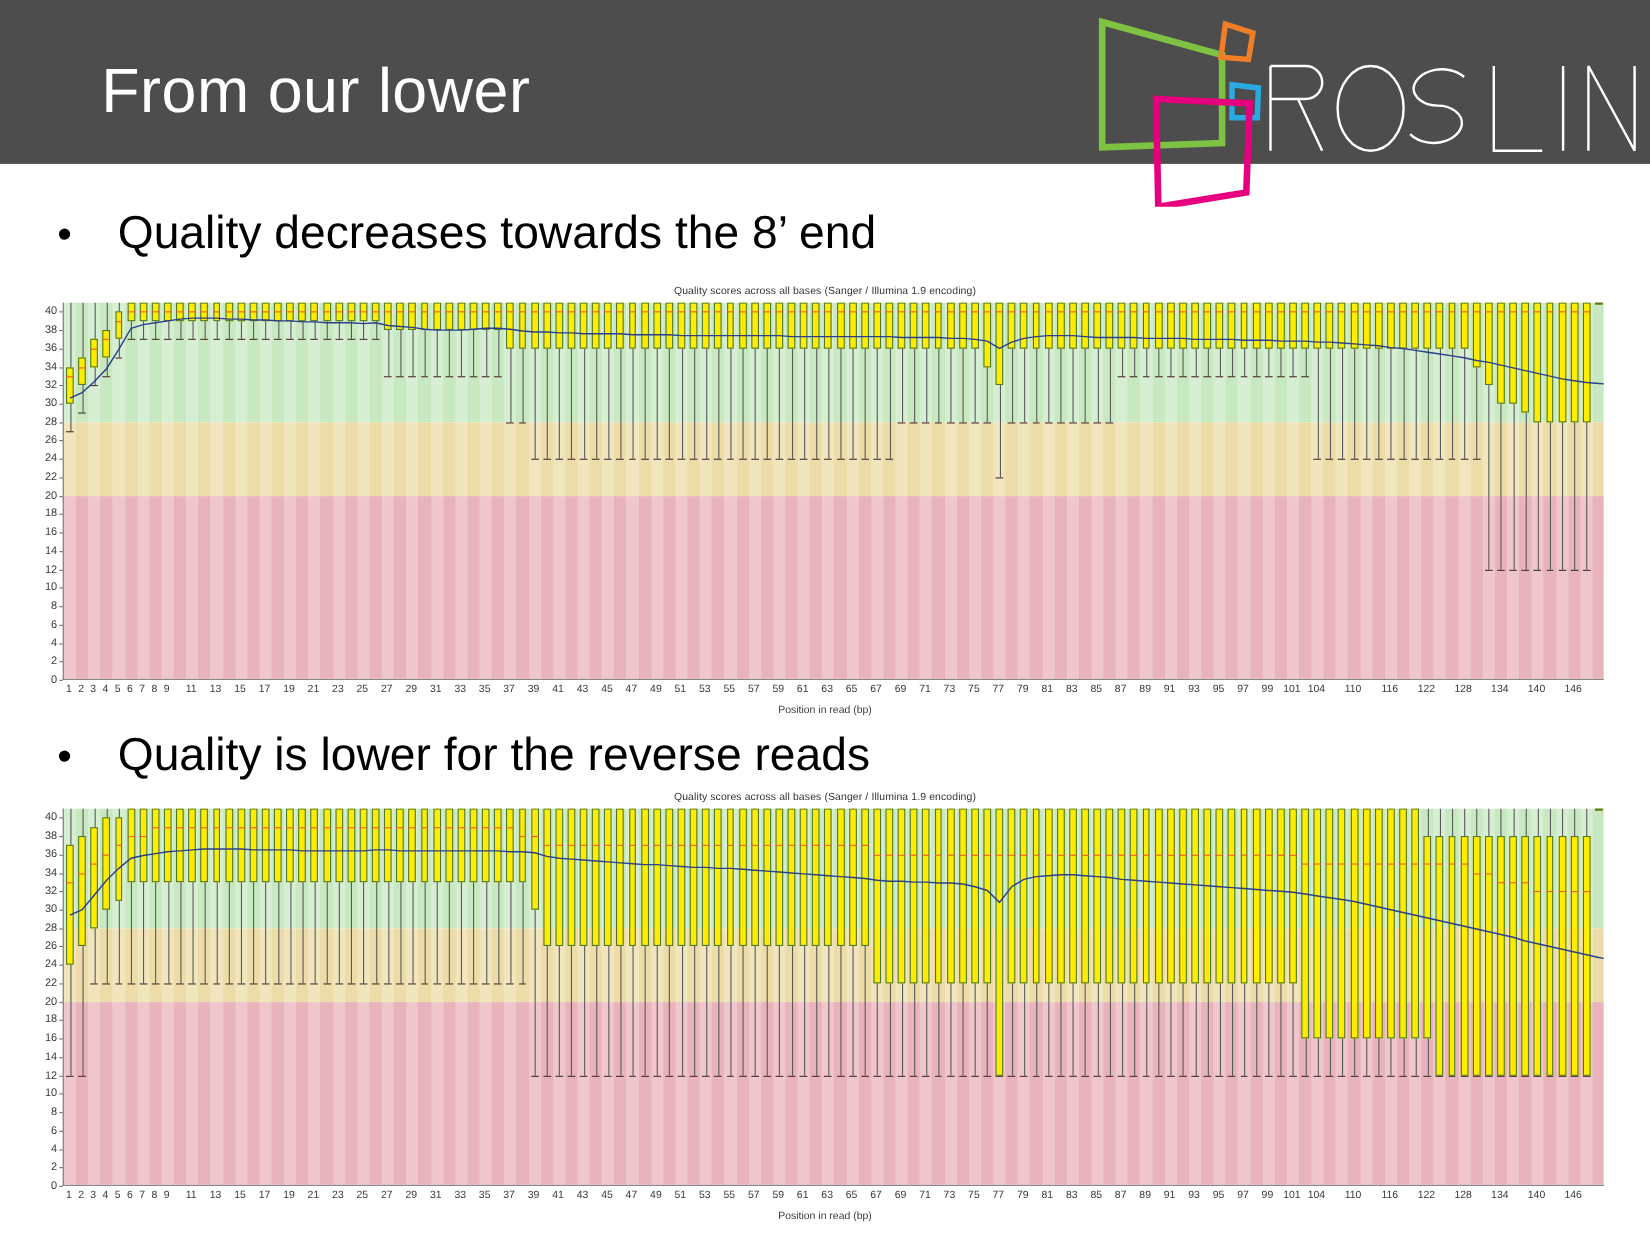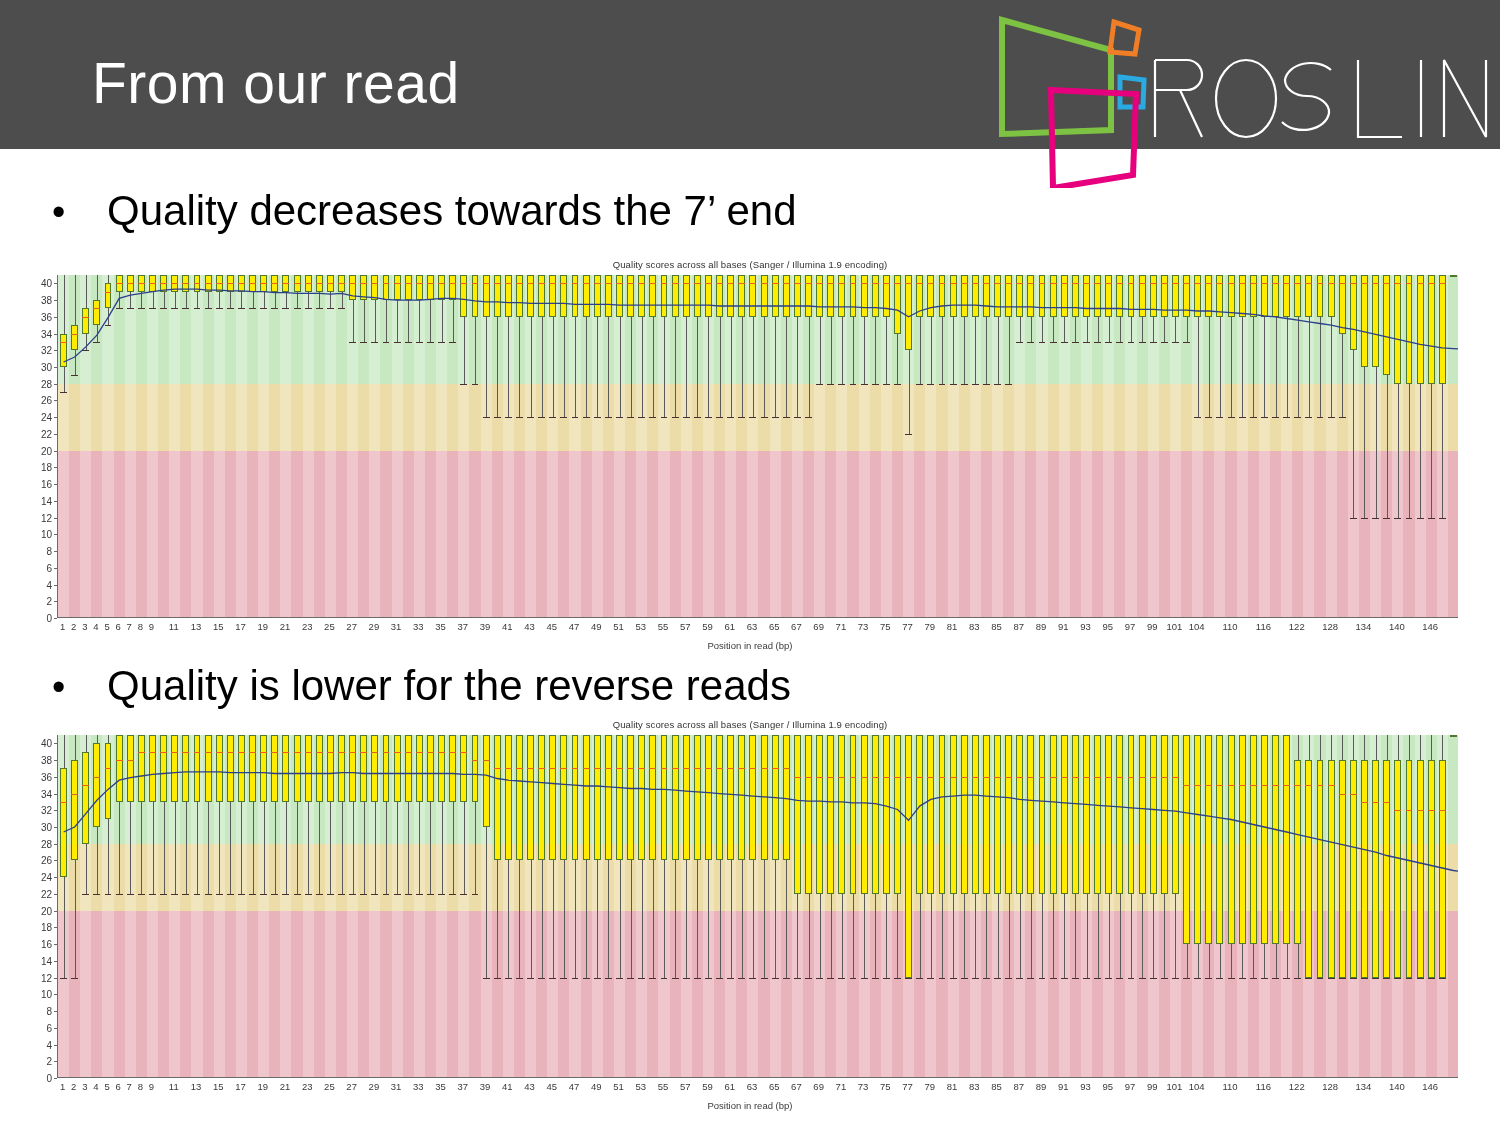--- a/index.html
+++ b/index.html
@@ -76,21 +76,21 @@
     font-size: 9.5px; color: #3a3a3a;
   }
   .meanline { position: absolute; left: 0; top: 0; }
 </style>
 </head>
 <body>
 
 <div class="slide">
 
   <div class="header">
-    <div class="header-title">From our read</div>
+    <div class="header-title">From our lower</div>
 
     <div class="logo">
       <svg width="520" height="180" viewBox="0 0 520 180" xmlns="http://www.w3.org/2000/svg">
 
         <polygon points="28,12 137,42 137,122 28,126" fill="none" stroke="#7dc242" stroke-width="6"></polygon>
 
         <polygon points="140,14 165,22 161,46 136,44" fill="none" stroke="#f07e26" stroke-width="5"></polygon>
 
         <polygon points="146,69 170,72 169,99 146,99" fill="none" stroke="#29abe2" stroke-width="5"></polygon>
 
@@ -110,21 +110,21 @@
           <path d="M447,52 L447,129"></path>
 
           <path d="M470,129 L470,52 L512,129 L512,52"></path>
         </g>
       </svg>
     </div>
   </div>
 
   <div class="bullet bullet-1">
     <span class="dot">•</span>
-    <span class="btext">Quality decreases towards the 7’ end</span>
+    <span class="btext">Quality decreases towards the 8’ end</span>
   </div>
 
   <div class="figure" id="fig0" style="left:30px; top:258px; width:1440px; height:400px;">
     <div class="fig-title">Quality scores across all bases (Sanger / Illumina 1.9 encoding)</div>
   <div class="plot" style="left: 27px; top: 17px; width: 1401px; height: 343px;">
         <div class="band" style="background: rgb(200, 232, 193); top: 0px; height: 108.756px;"></div>
         <div class="band" style="background: rgb(236, 220, 168); top: 108.756px; height: 66.9268px;"></div>
         <div class="band" style="background: rgb(232, 179, 187); top: 175.683px; height: 167.317px;"></div>
         <div class="colstripe" style="left: 0px; width: 11.119px;"></div>
         <div class="colstripe" style="left: 22.2381px; width: 11.119px;"></div>

